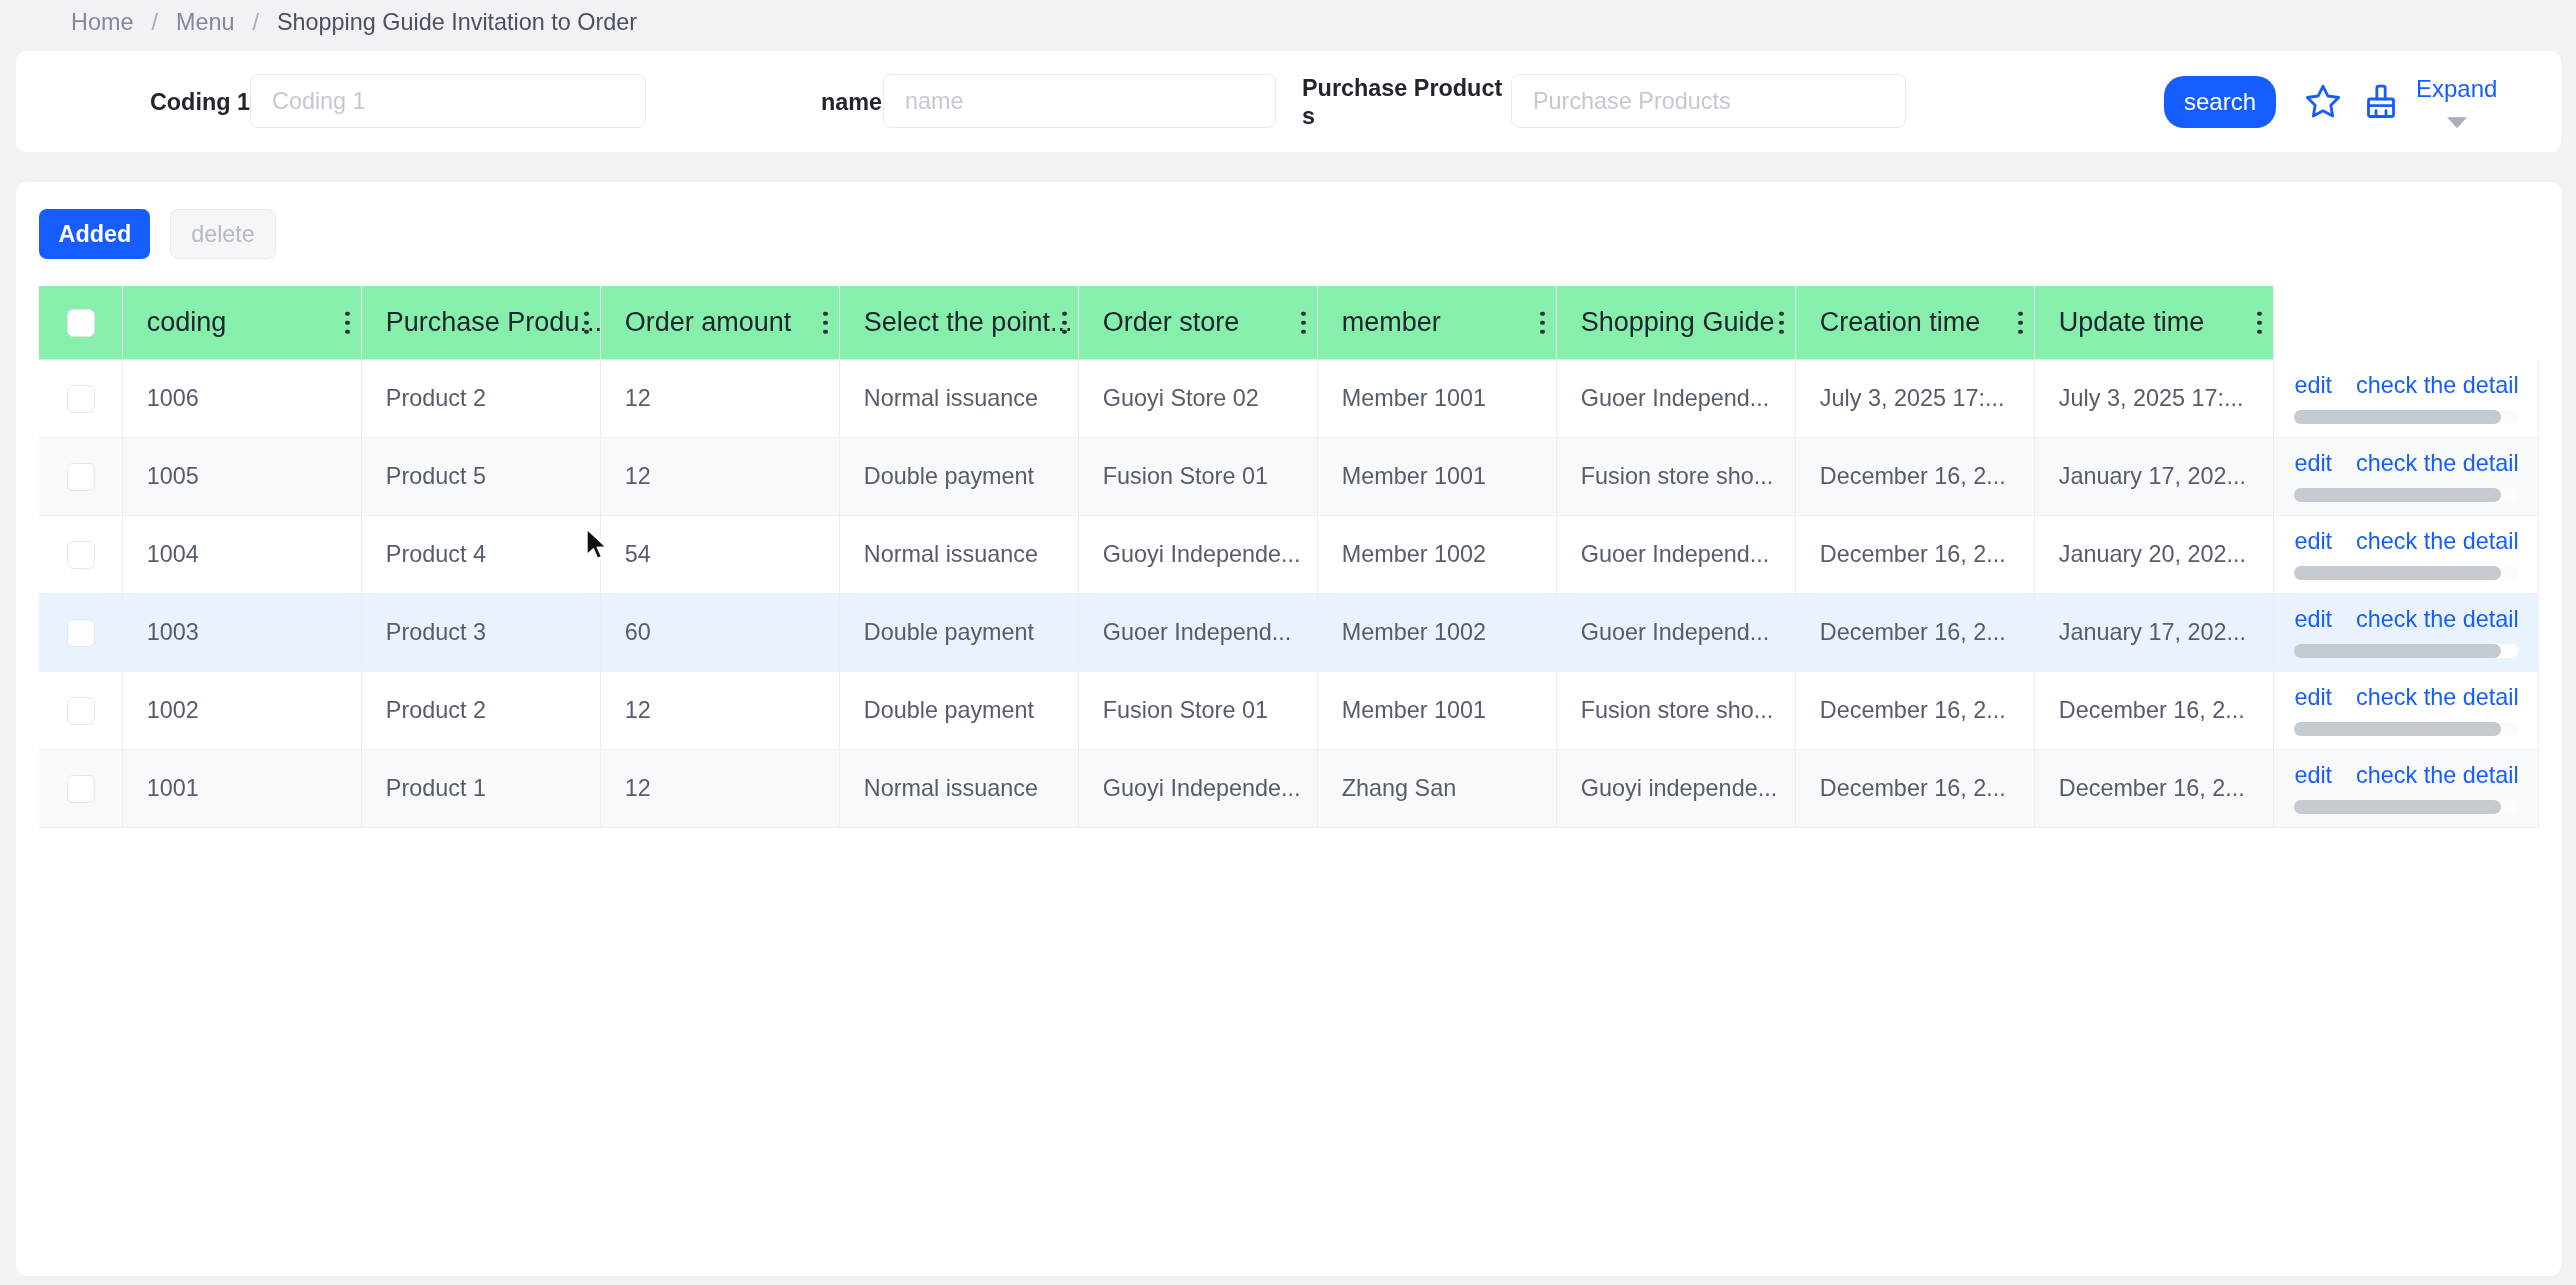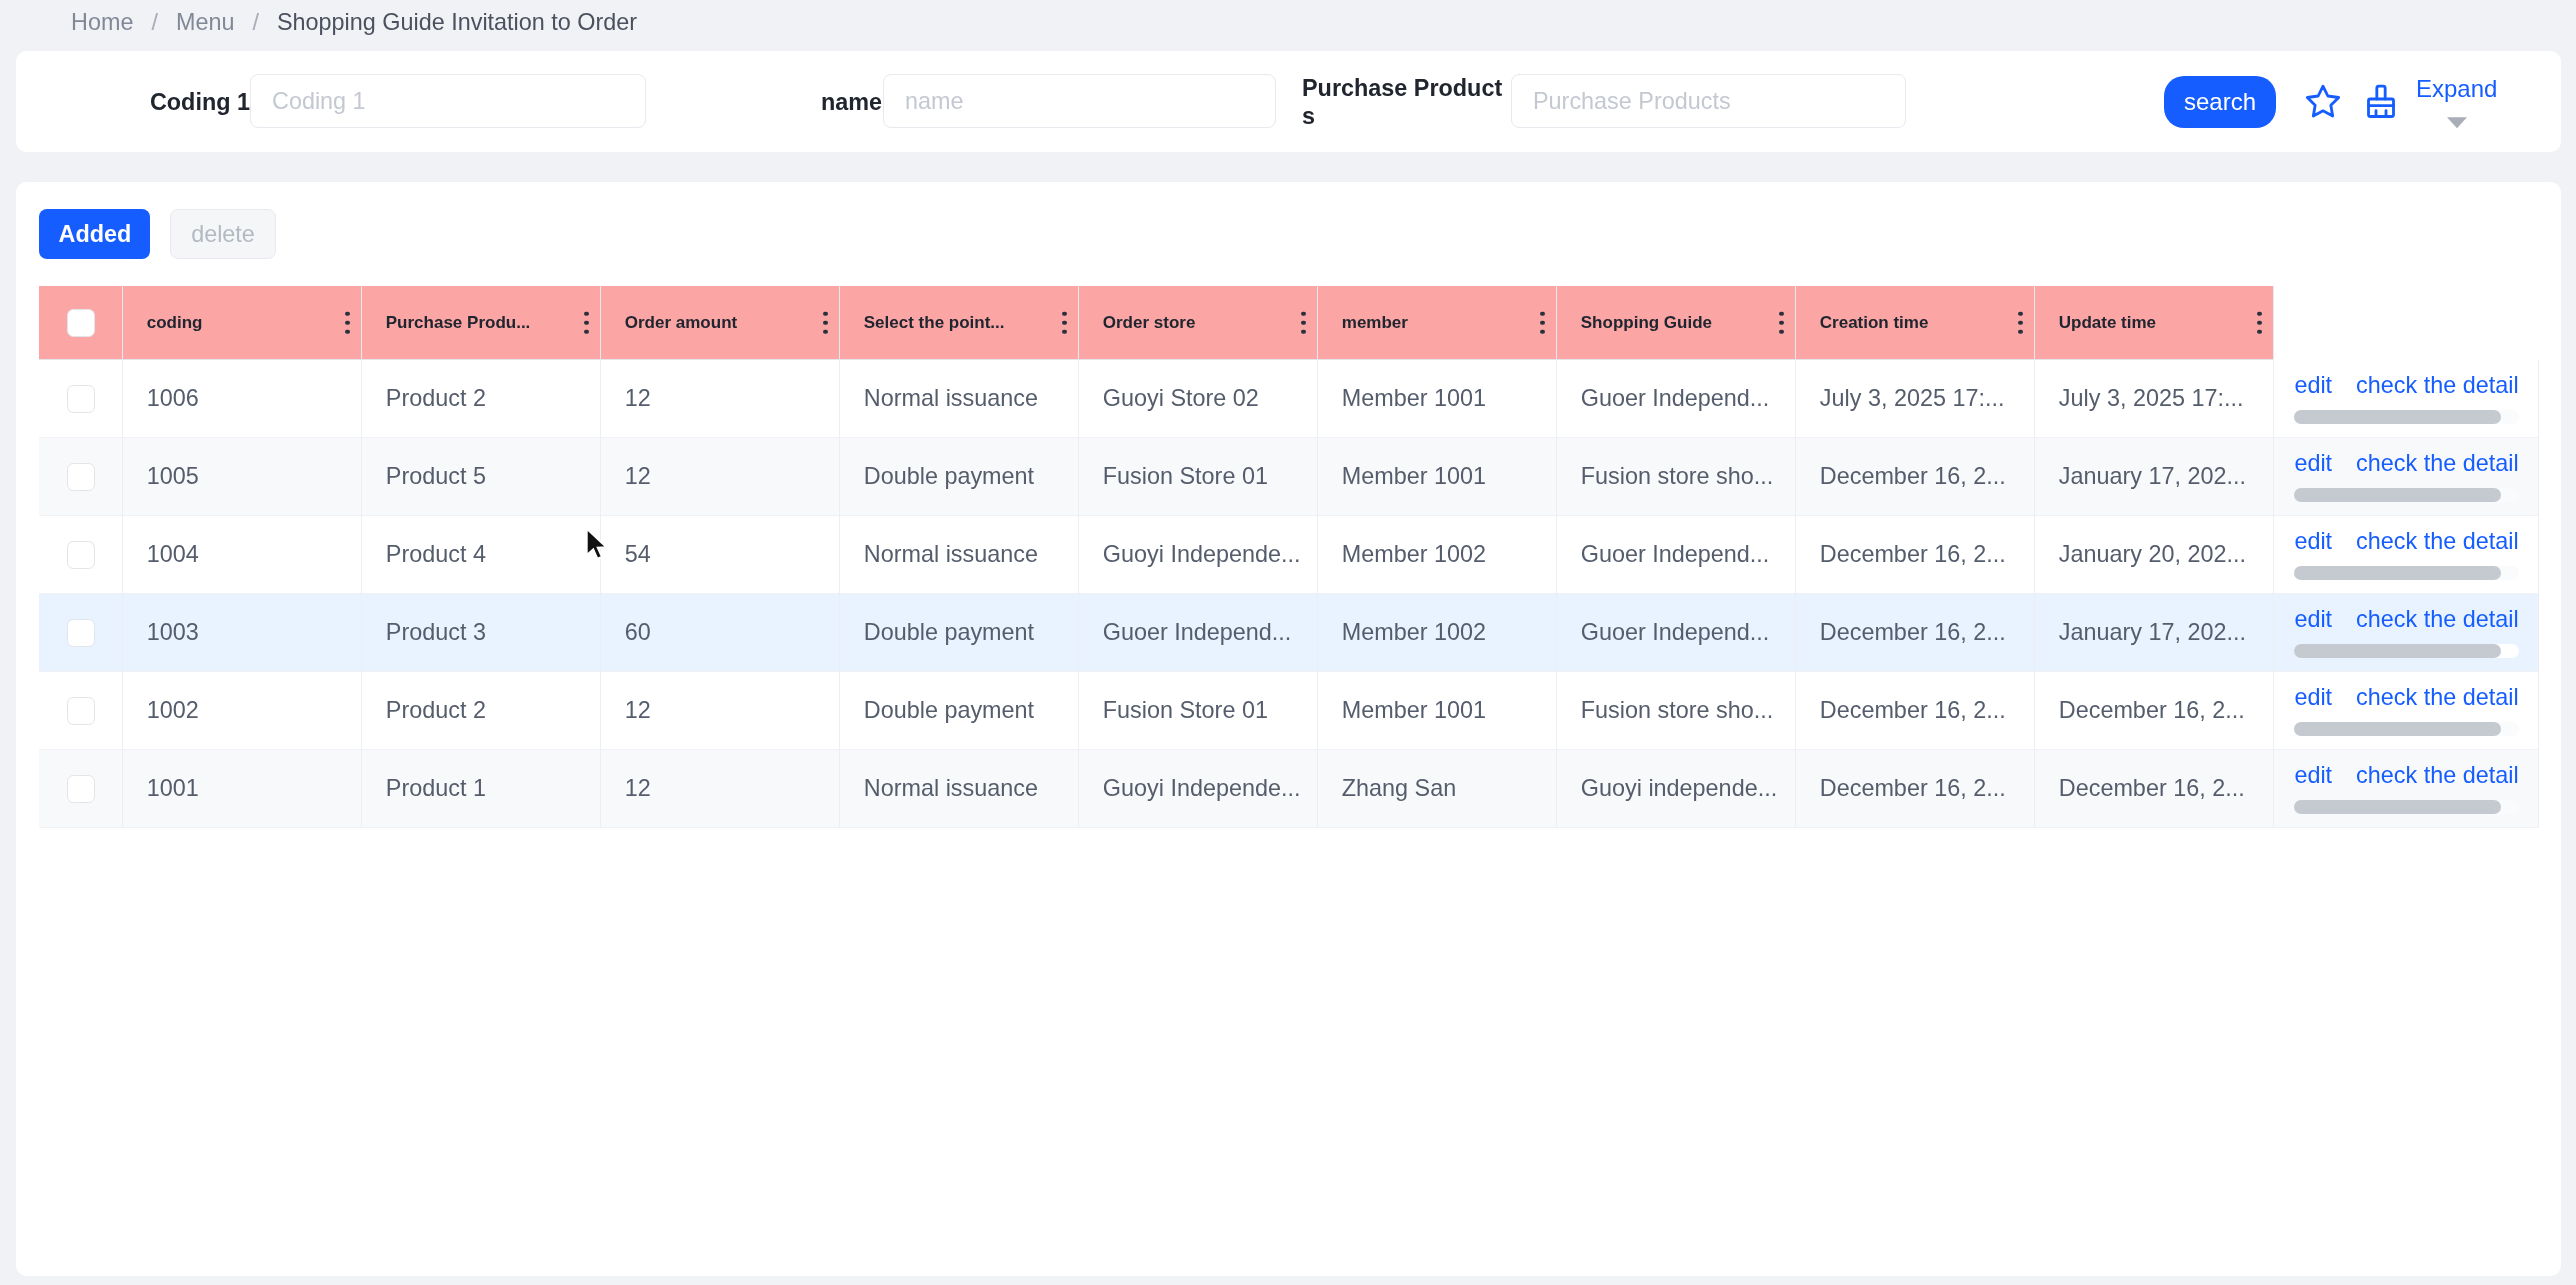--- a/index.html
+++ b/index.html
@@ -42,22 +42,22 @@
     display:flex; align-items:center; gap:14.4px; color:#165DFF; font-size:24px; cursor:pointer;flex-direction:column; }
   .caret-down { width:0; height:0; border-left:10px solid transparent; border-right:10px solid transparent;
     border-top:11.7px solid #A9AEB8; }
   
   .btn { position:absolute; top:27px; height:50px; border-radius:8px; font-size:23.4px; font-family:inherit; cursor:pointer; }
   .btn-added { left:23.4px; width:111px; background:#165DFF; color:#fff; border:none;font-weight:bold; }
   .btn-delete { left:154px; width:106px; background:#F5F6F8; color:#B4BAC3; border:1.8px solid #E9EAEE; }
   
   .tbl { position:absolute; left:23.4px; top:104px; width:2495px; }
   .trow { display:grid; grid-template-columns:84px repeat(9,239px) 265px; }
-  .hcell { position:relative; height:74px; background:#fca5a5; display:flex; align-items:center;
-    padding:0 38px 0 23.4px; font-size:17px; font-weight:700; color:#20262F;
+  .hcell { position:relative; height:74px; background:#86efac; display:flex; align-items:center;
+    padding:0 38px 0 23.4px; font-size:27px; font-weight:400; color:#20262F;
     border-right:1.8px solid #E8EAEF; border-bottom:1.8px solid #E3E5EA;
     white-space:nowrap; overflow:hidden; }
   .hcell.cbcell, .bcell.cbcell { justify-content:center; padding:0; }
   .more-icon { position:absolute; right:11.7px; top:50%; transform:translateY(-50%);
     display:flex; flex-direction:column; gap:4.5px; }
   .more-icon i { width:4.5px; height:4.5px; border-radius:50%; background:#2A313C; }
   .settings-icon { position:absolute; right:14.4px; top:50%; transform:translateY(-50%); display:flex; }
   .bcell { position:relative; height:78px; display:flex; align-items:center; padding:0 23.4px;
     font-size:23.4px; color:#555D6C; background:#fff;
     border-right:1.8px solid #ECEEF2; border-bottom:1.8px solid #EFF1F5;

